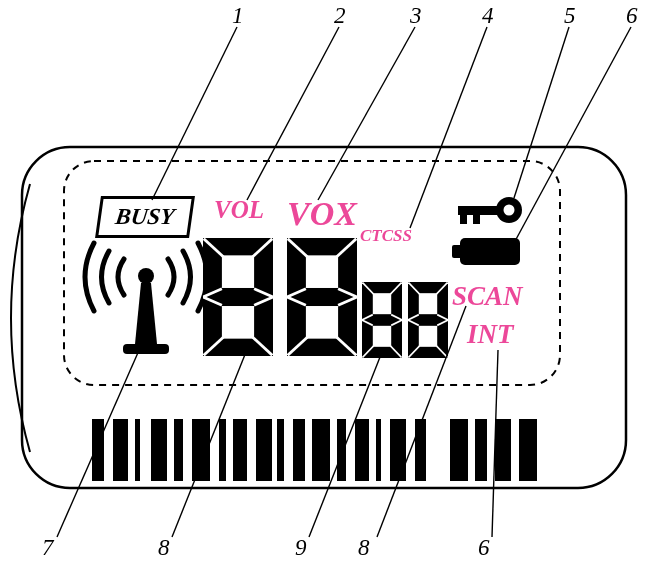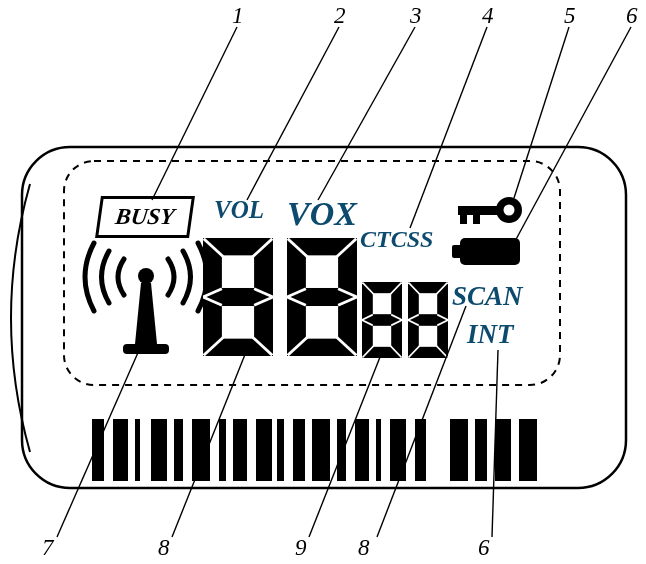--- a/index.html
+++ b/index.html
@@ -6,21 +6,21 @@
   .canvas {
     position:relative; width:646px; height:564px; background:#ffffff;
     font-family:"Liberation Serif", serif; overflow:hidden; color:#000;
   }
   .canvas svg.layer { position:absolute; left:0; top:0; }
   .callout {
     position:absolute; font-style:italic; font-size:23px; line-height:1;
     font-family:"Liberation Serif", serif; color:#000;
   }
   .lcd-label {
-    position:absolute; font-style:italic; font-weight:bold; color:#0c4a6e;
+    position:absolute; font-style:italic; font-weight:bold; color:#ec4899;
     font-family:"Liberation Serif", serif; line-height:1; white-space:nowrap;
   }
   .busy-box {
     position:absolute; left:98px; top:196px; width:88px; height:36px;
     border:3px solid #000; transform:skewX(-8deg);
     display:flex; align-items:center; justify-content:center;
     font-style:italic; font-weight:bold; font-size:23px;
     font-family:"Liberation Serif", serif;
   }
 </style>
@@ -127,21 +127,21 @@
       <line x1="377" y1="537" x2="466" y2="306"></line>
       <line x1="492" y1="537" x2="498" y2="350"></line>
     </g>
   </svg>
 
   <div class="busy-box">
     <span>BUSY</span>
   </div>
   <div class="lcd-label" style="left:214px; top:197px; font-size:25px;">VOL</div>
   <div class="lcd-label" style="left:287px; top:197px; font-size:34px;">VOX</div>
-  <div class="lcd-label" style="left:360px; top:227px; font-size:24px;">CTCSS</div>
+  <div class="lcd-label" style="left:360px; top:227px; font-size:17px;">CTCSS</div>
   <div class="lcd-label" style="left:452px; top:283px; font-size:27px;">SCAN</div>
   <div class="lcd-label" style="left:467px; top:321px; font-size:27px;font-style:italic;">INT</div>
 
   <span class="callout" style="left:232px; top:4px;">1</span>
   <span class="callout" style="left:334px; top:4px;">2</span>
   <span class="callout" style="left:410px; top:4px;">3</span>
   <span class="callout" style="left:482px; top:4px;">4</span>
   <span class="callout" style="left:564px; top:4px;">5</span>
   <span class="callout" style="left:626px; top:4px;">6</span>
   <span class="callout" style="left:42px;  top:536px;">7</span>

